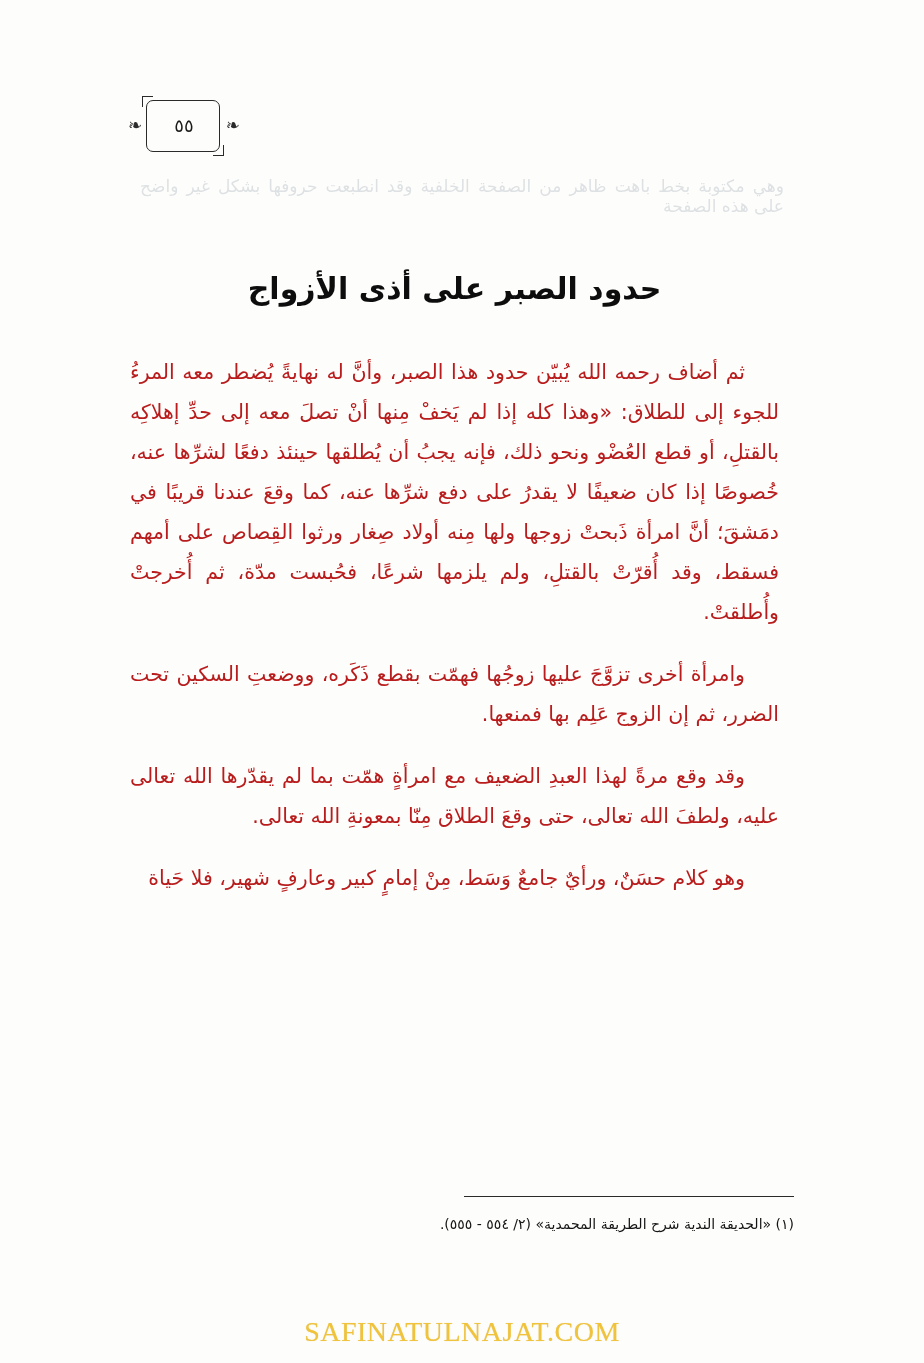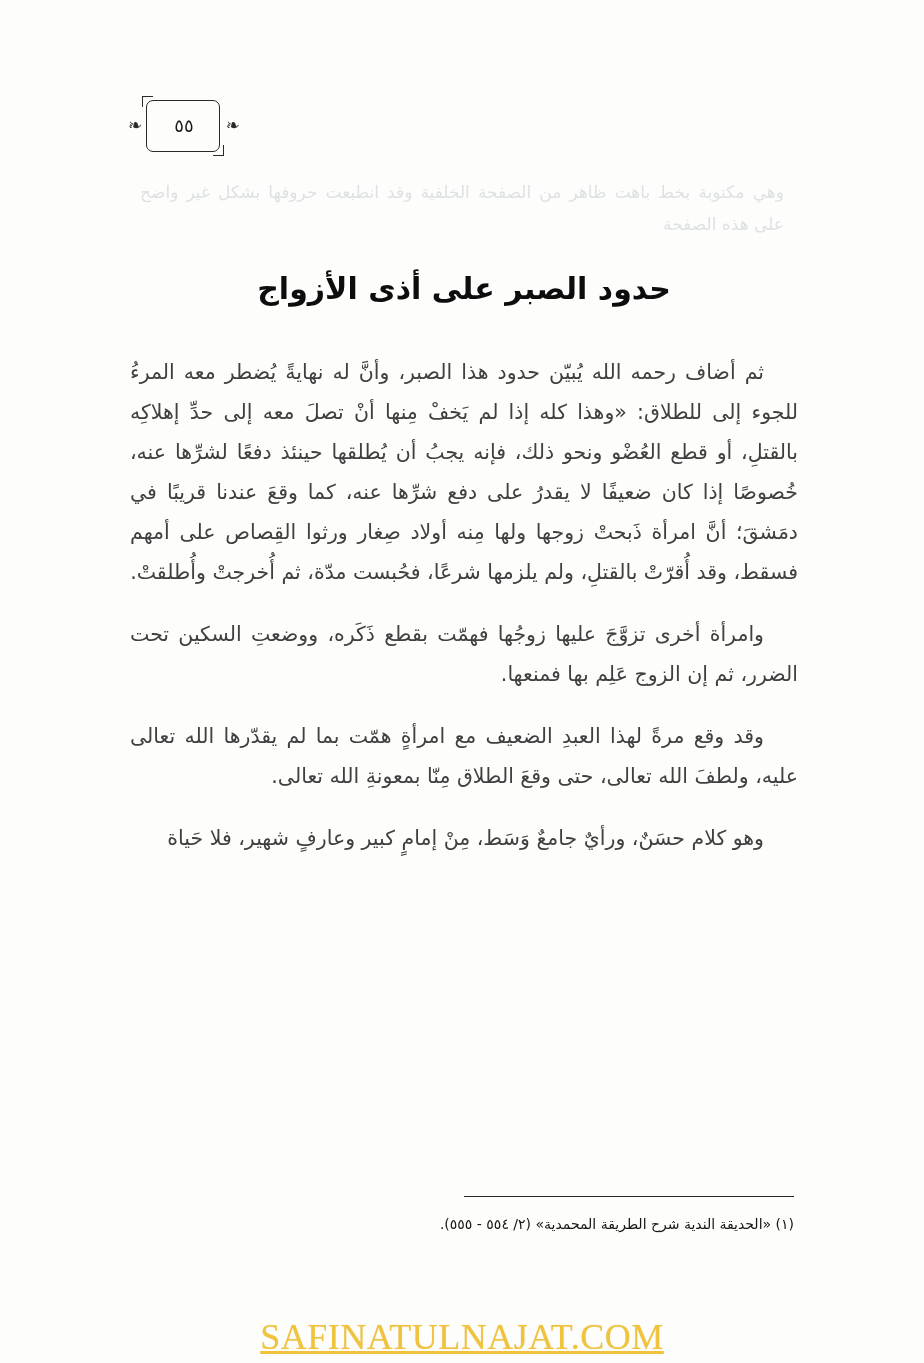--- a/index.html
+++ b/index.html
@@ -82,54 +82,54 @@
   }
 
   
   .ghost {
     position: absolute;
     top: 176px;
     right: 140px;
     left: 140px;
     color: #d9dde0;
     font-size: 17px;
-    line-height: 32px;
+    line-height: 20px;
     text-align: justify;
     filter: blur(0.4px);
     opacity: 0.85;
     user-select: none;
     pointer-events: none;
   }
 
   
   .content {
     position: absolute;
     top: 268px;
-    right: 126px;
+    right: 145px;
     left: 130px;
   }
 
   h1.chapter-title {
     margin: 0 0 42px 0;
     text-align: center;
     font-size: 30px;
     font-weight: 700;
     color: #0d0d0d;
     letter-spacing: 0px;
     line-height: 1.4;
   }
 
   p.para {
     margin: 0 0 22px 0;
     font-size: 20.5px;
     line-height: 40px;
     text-align: justify;
     text-justify: inter-word;
     text-indent: 34px;
-    color: #404040;
+    color: #b91c1c;
   }
   p.para.last {
     margin-bottom: 0;
   }
 
   
   .footnote-wrap {
     position: absolute;
     top: 1196px;
     right: 130px;
@@ -149,26 +149,25 @@
   }
 
   
   .watermark {
     position: absolute;
     top: 1316px;
     left: 0;
     width: 100%;
     text-align: center;
     font-family: "Liberation Serif", serif;
-    font-size: 36px;
+    font-size: 28px;
     letter-spacing: 0.5px;
     color: #f0c33c;
     text-shadow: 0 0 1px rgba(200,150,20,0.35);
     white-space: nowrap;
-    text-decoration: underline;
   }
 </style>
 </head>
 <body>
 
 <div class="page">
 
   <div class="page-number-block">
     <span class="pn-orn right">❧</span>
     <span class="pn-frame"></span>

